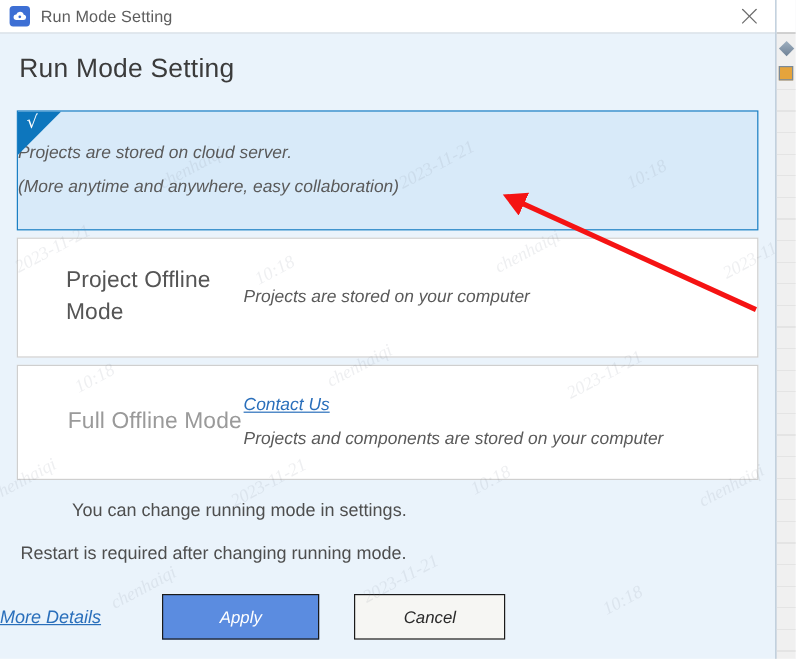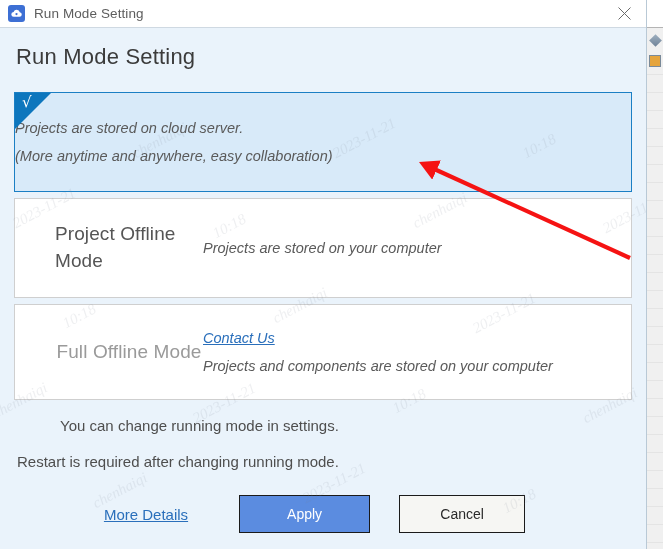--- a/index.html
+++ b/index.html
@@ -221,23 +221,24 @@
 
   
   #actions {
     position: absolute;
     left: 0;
     right: 0;
     top: 487px;
     height: 54px;
     display: flex;
     align-items: center;
-    justify-content: center;
+    justify-content: flex-start;
     padding-right: 17px;
     box-sizing: border-box;
+    font-style: italic;
   }
   #more-details {
     font-size: 15px;
     color: #2a6fbb;
     text-decoration: underline;
     margin-right: 51px;
     cursor: pointer;
   }
   .btn {
     height: 38px;

